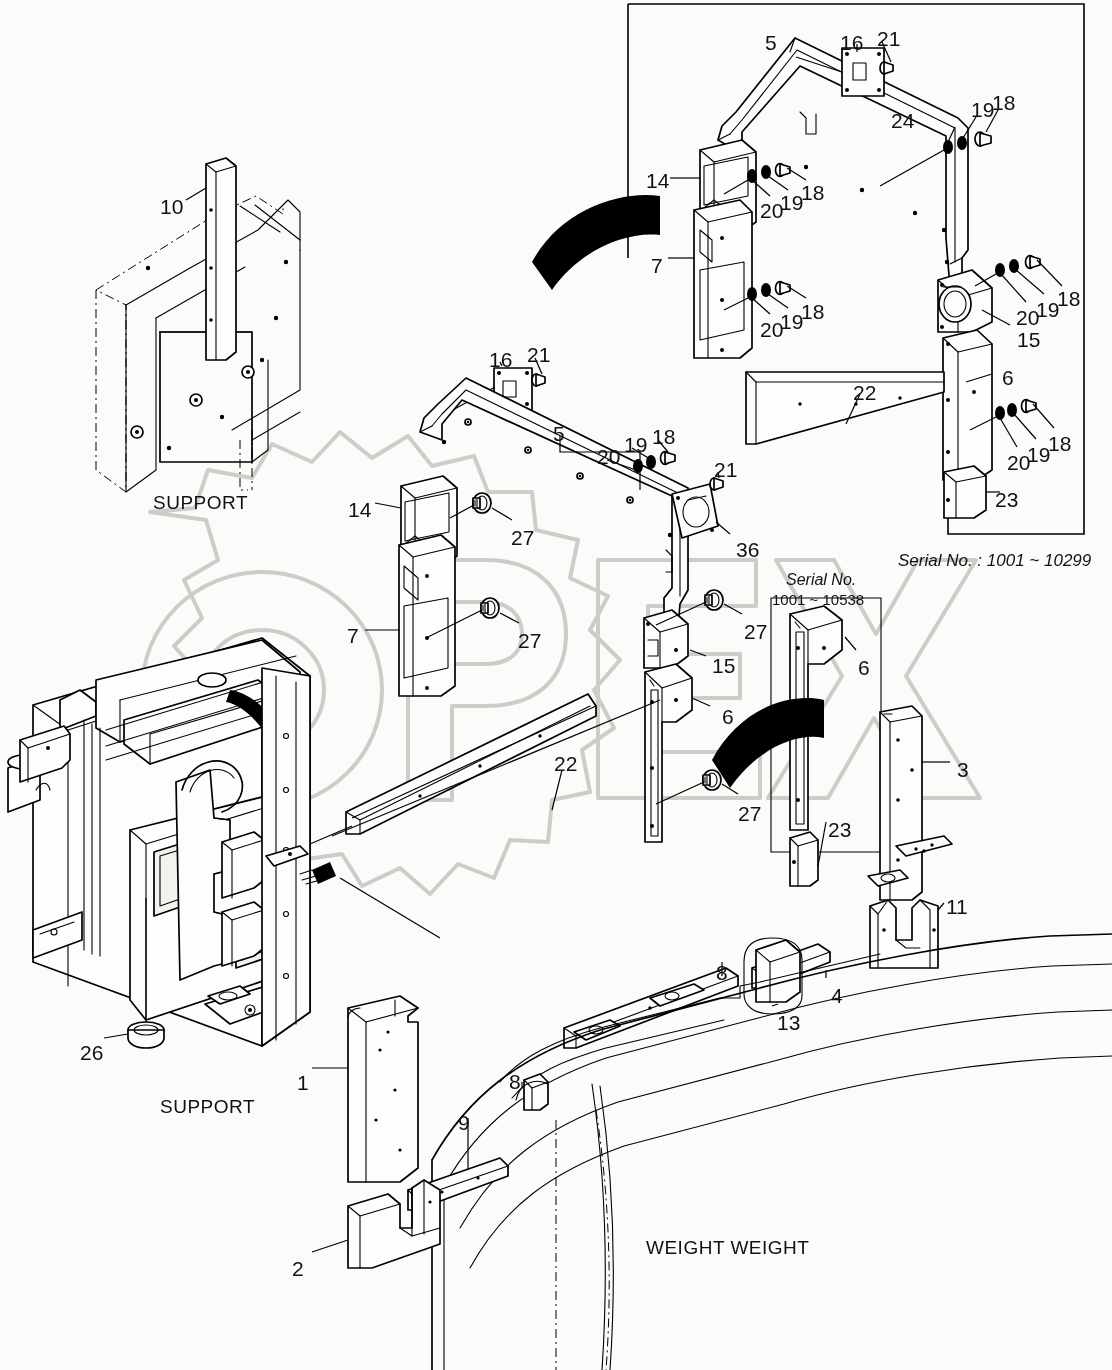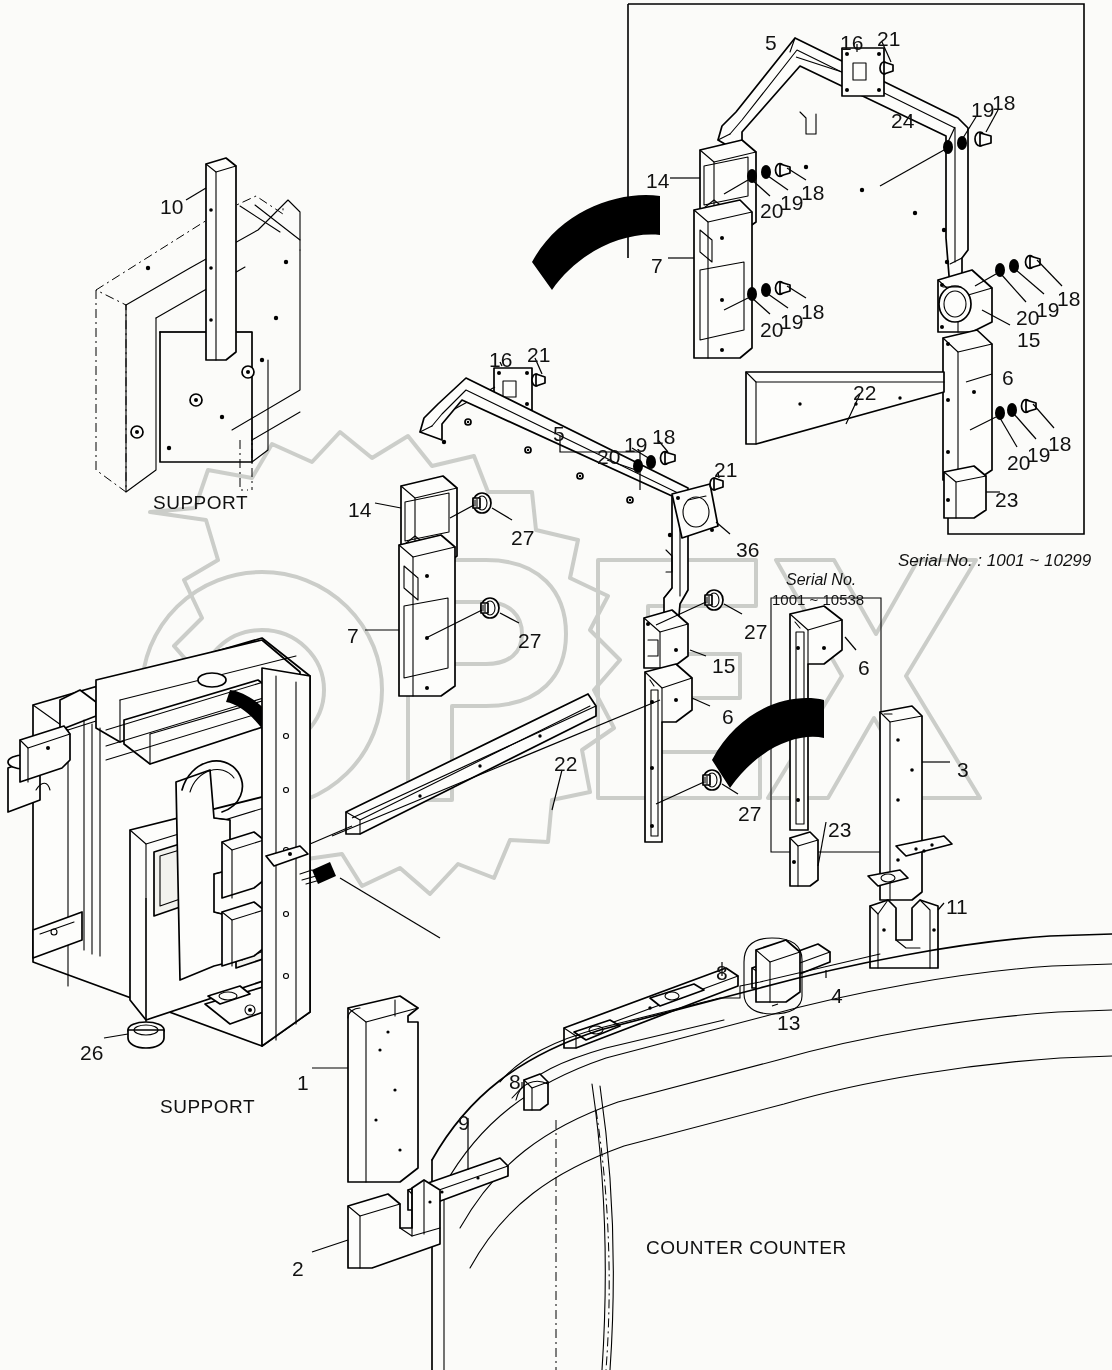--- a/index.html
+++ b/index.html
@@ -678,21 +678,21 @@
       <path class="t" d="M424 1180 L424 1234"></path>
       <circle cx="430" cy="1202" r="1.6" class="blk"></circle>
     </g>
     <path class="lead" d="M312 1252 L348 1240"></path>
 
   </svg>
 
   <div id="caption-layer">
       <div class="lbl cap" style="left: 153px; top: 493px;">SUPPORT</div>
       <div class="lbl cap" style="left: 160px; top: 1097px;">SUPPORT</div>
-      <div class="lbl cap" style="left: 646px; top: 1238px;">COUNTER COUNTER</div>
+      <div class="lbl cap" style="left: 646px; top: 1238px;">WEIGHT WEIGHT</div>
     </div>
   <div id="serial-layer">
       <div class="lbl ser" style="left: 898px; top: 552px; font-size: 17px; font-style: italic;">Serial No. : 1001 ~ 10299</div>
       <div class="lbl ser" style="left: 786px; top: 572px; font-size: 16px; font-style: italic;">Serial No.</div>
       <div class="lbl ser" style="left: 772px; top: 592px; font-size: 15px;">1001 ~ 10538</div>
     </div>
   <div id="callout-layer">
       <div class="lbl num" style="left: 160px; top: 196px;">10</div>
       <div class="lbl num" style="left: 765px; top: 32px;">5</div>
       <div class="lbl num" style="left: 840px; top: 32px;">16</div>

